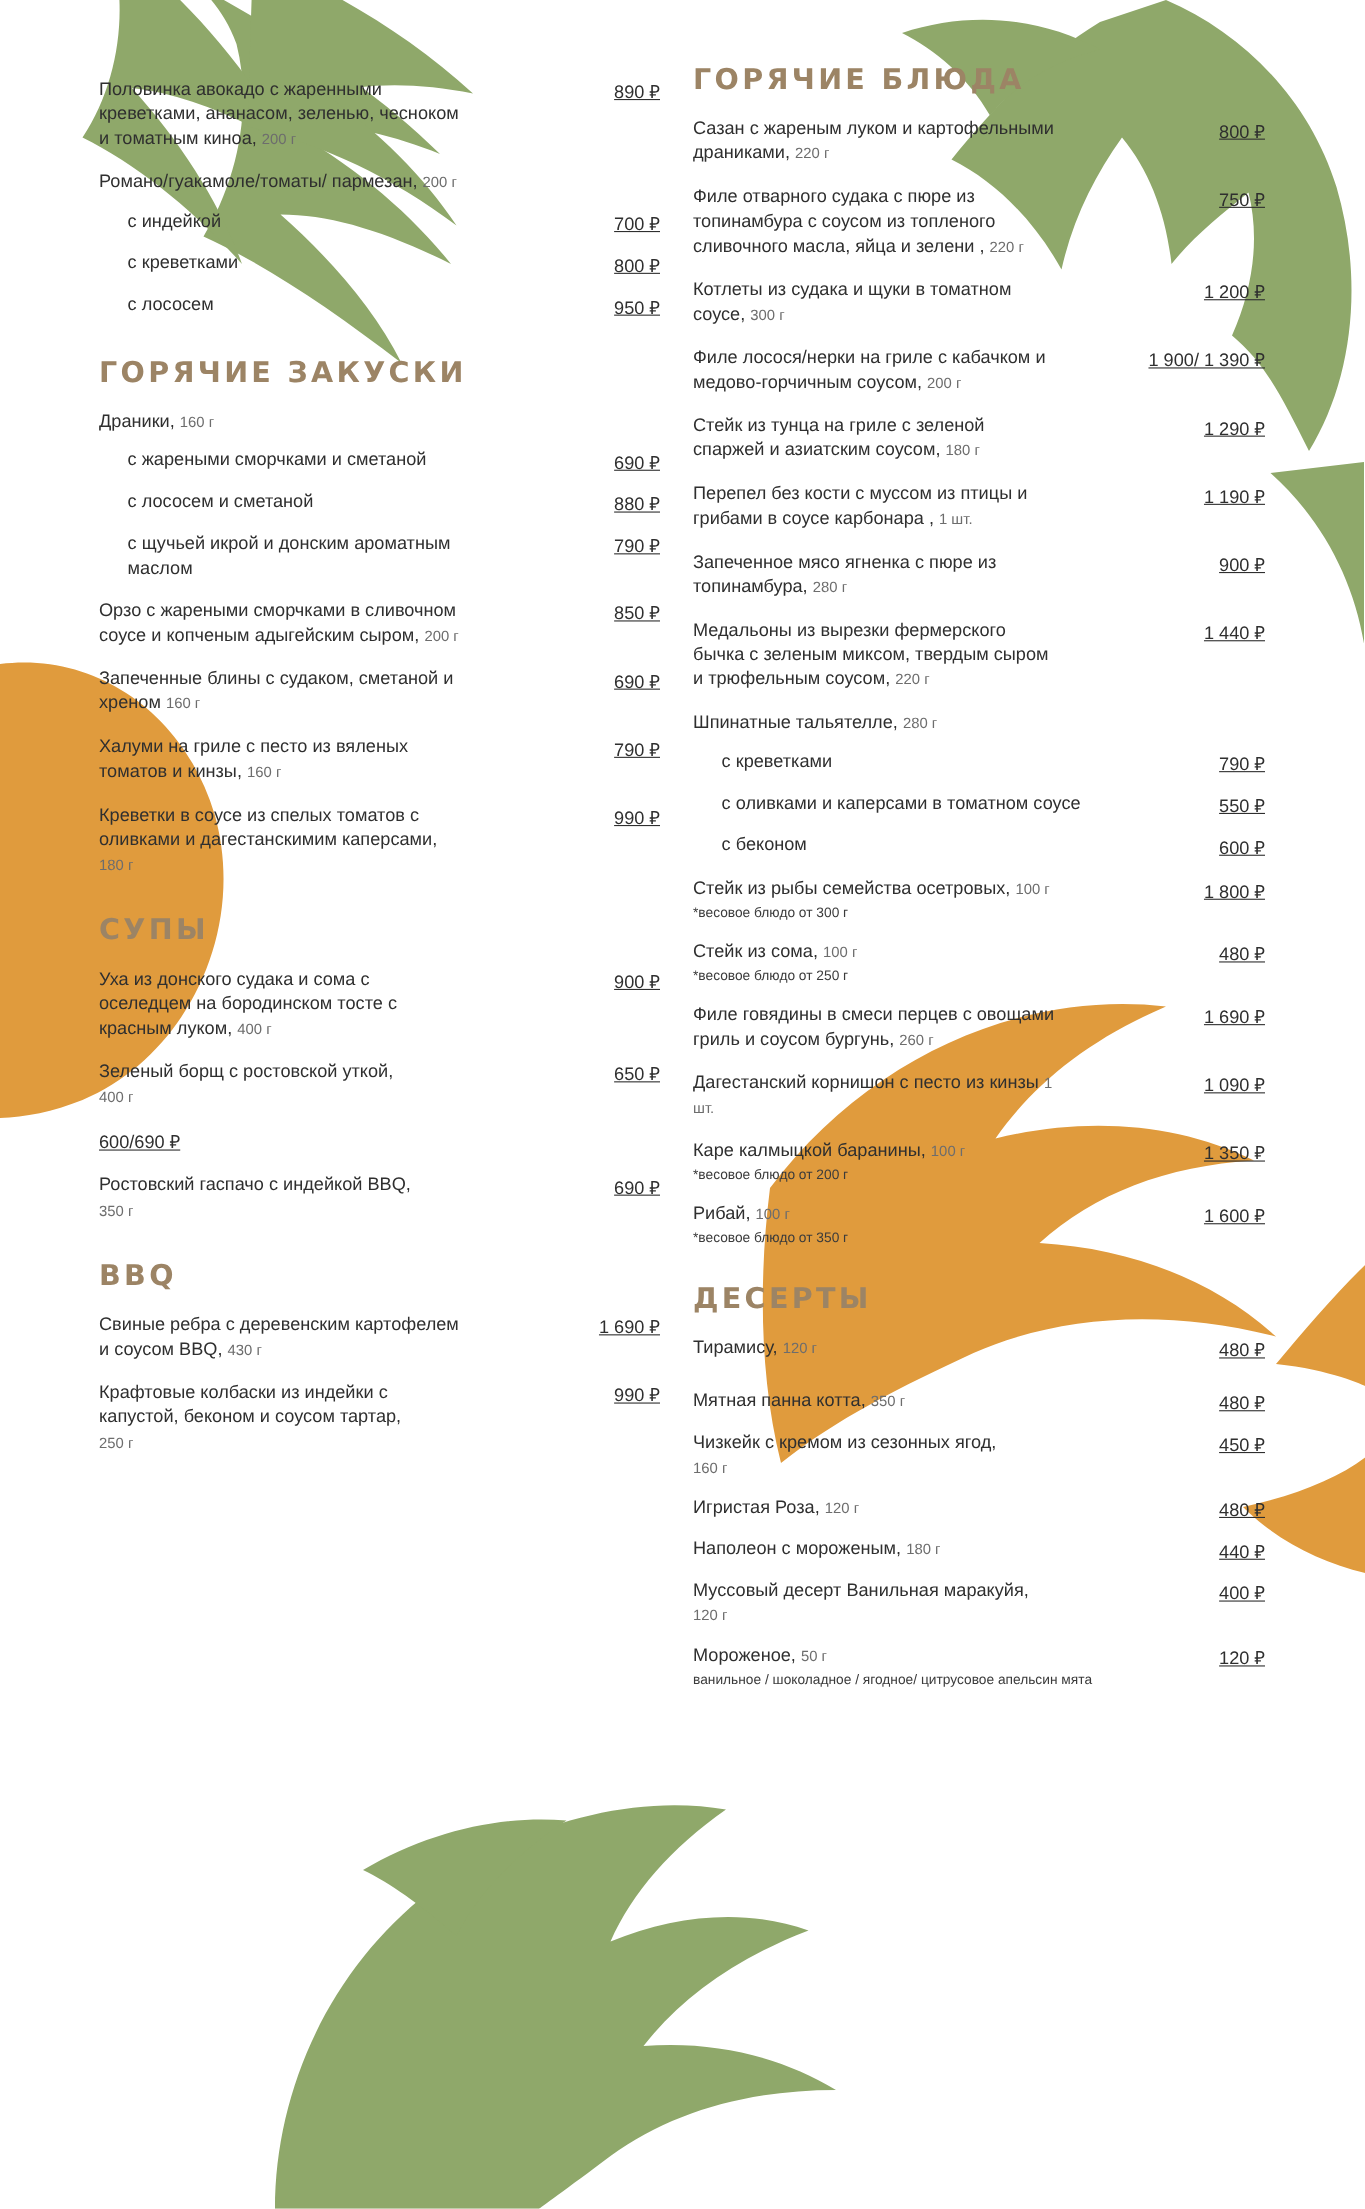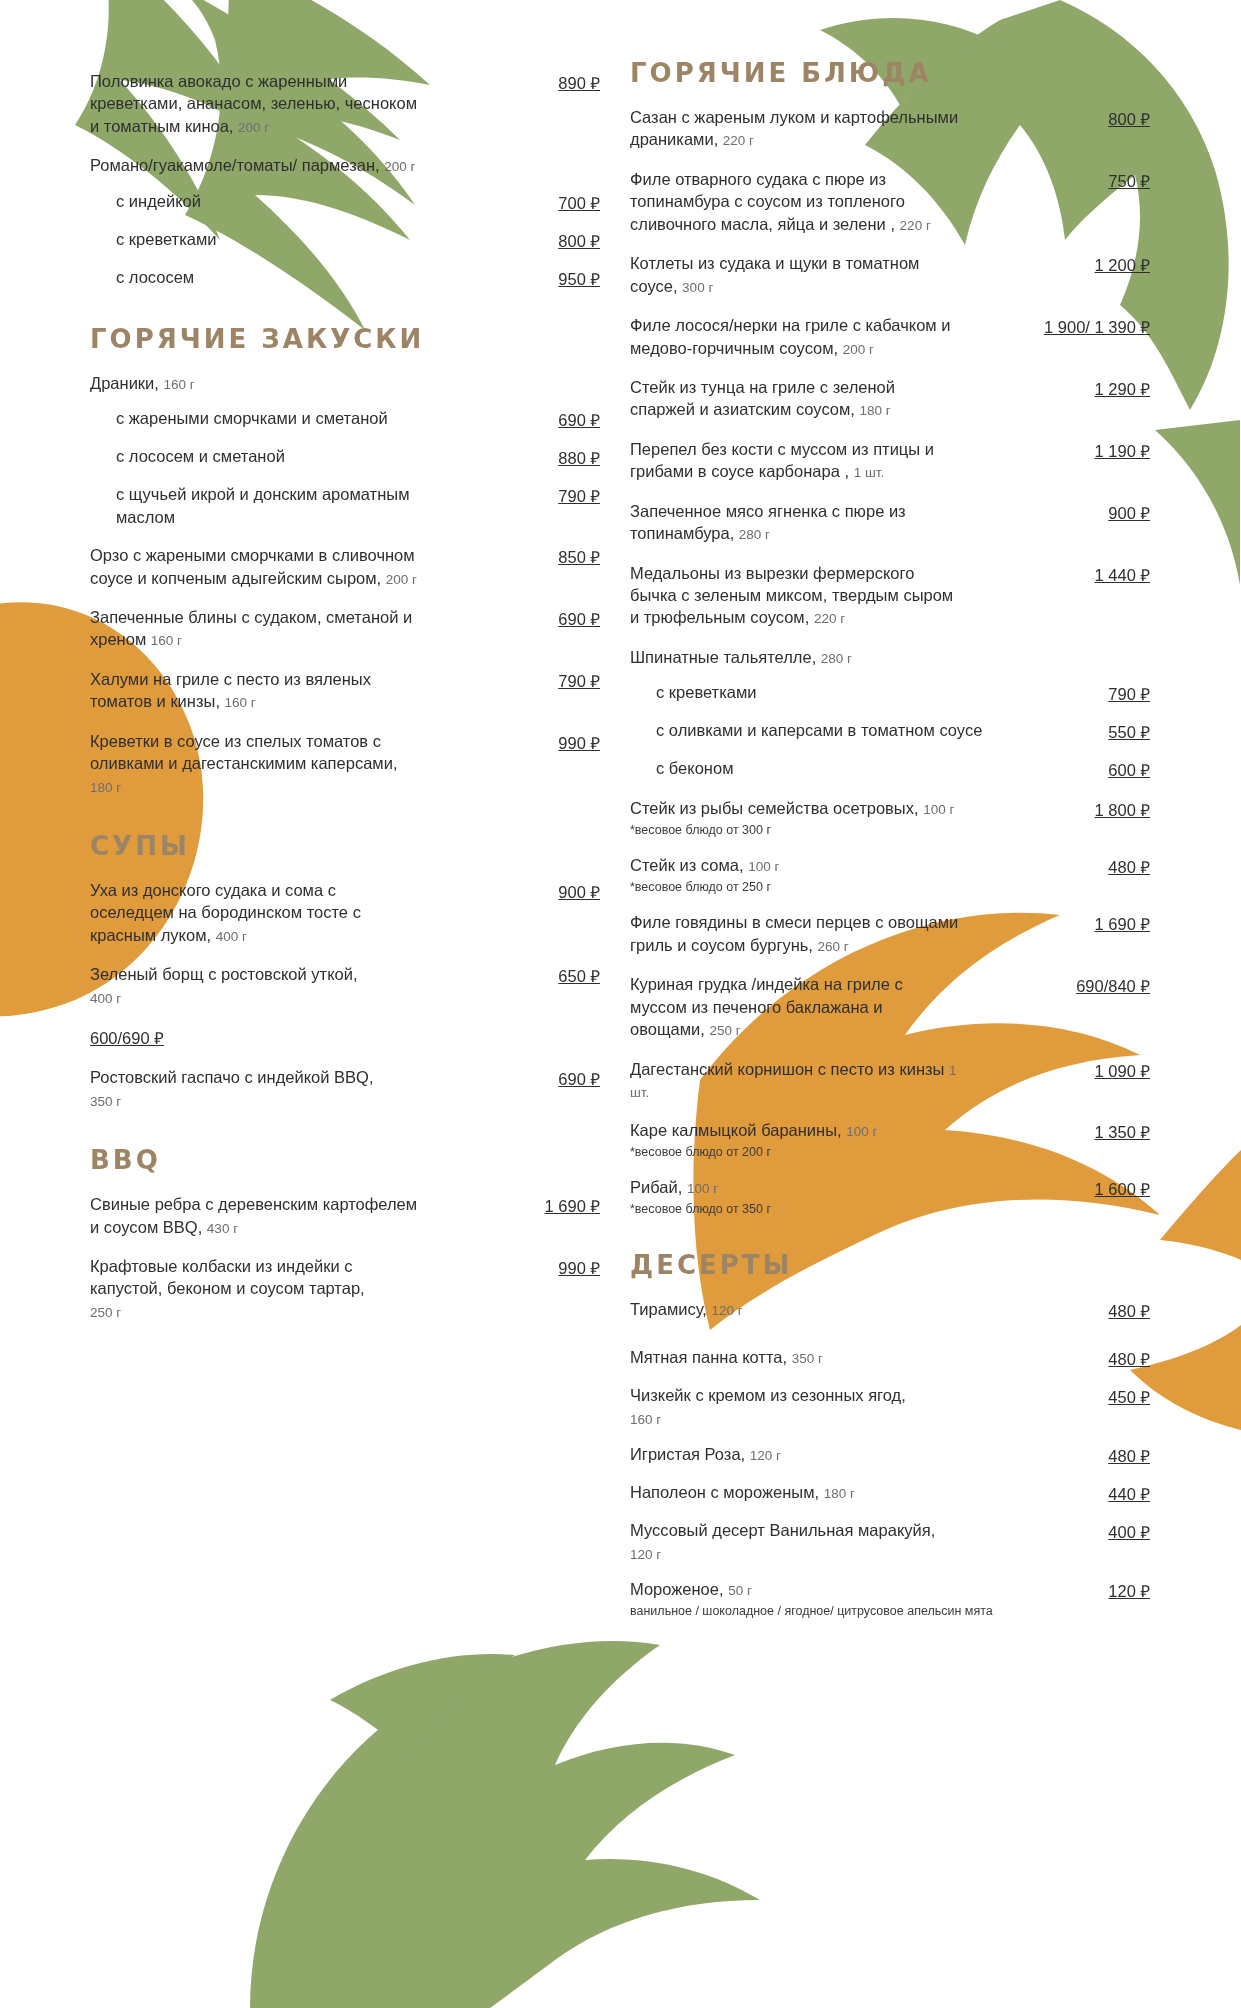--- a/index.html
+++ b/index.html
@@ -287,26 +287,20 @@
       <div class="note">*весовое блюдо от 250 г</div>
     </div>
     <div class="item">
       <div class="item-row">
         <div class="name"><span>Филе говядины в смеси перцев с овощами гриль и соусом бургунь,</span> <span class="gram">260 г</span></div>
         <div class="price">1 690 ₽</div>
       </div>
     </div>
     <div class="item">
       <div class="item-row">
-        <div class="name"><span>Куриная грудка /индейка на гриле с муссом из печеного баклажана и овощами,</span> <span class="gram">250 г</span></div>
-        <div class="price">690/840 ₽</div>
-      </div>
-    </div>
-    <div class="item">
-      <div class="item-row">
         <div class="name"><span>Дагестанский корнишон с песто из кинзы</span> <span class="gram">1 шт.</span></div>
         <div class="price">1 090 ₽</div>
       </div>
     </div>
     <div class="item">
       <div class="item-row">
         <div class="name"><span>Каре калмыцкой баранины,</span> <span class="gram">100 г</span></div>
         <div class="price">1 350 ₽</div>
       </div>
       <div class="note">*весовое блюдо от 200 г</div>

